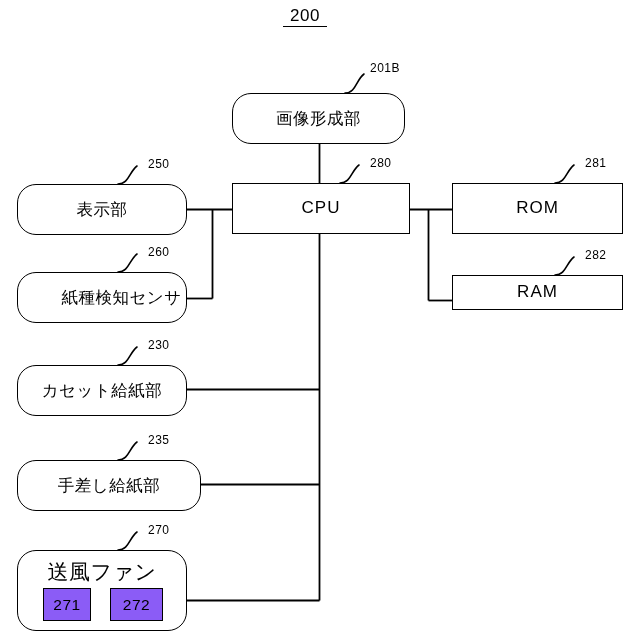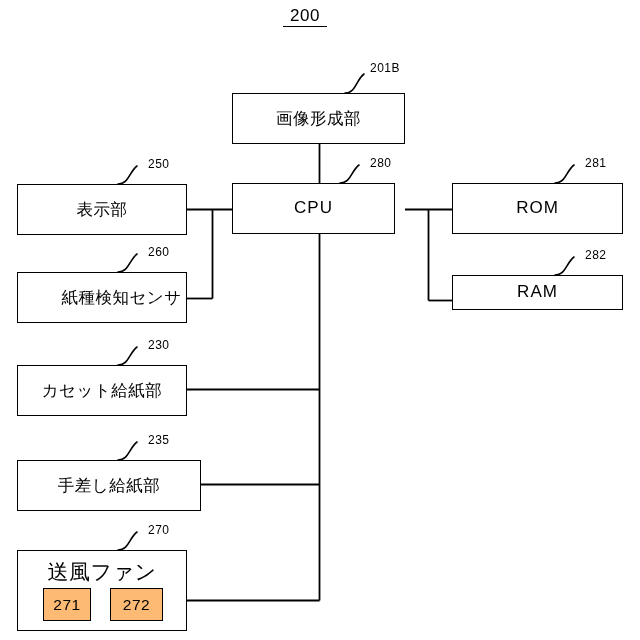--- a/index.html
+++ b/index.html
@@ -12,32 +12,32 @@
     position:absolute;text-align:center;font-size:17px;letter-spacing:.5px;
     border-bottom:1.6px solid #000;padding-bottom:1px;line-height:1.05;
   }
 
   .node{
     position:absolute;box-sizing:border-box;
     border:1.8px solid #000;background:#fff;
     display:flex;align-items:center;justify-content:center;
     font-size:16px;line-height:1.1;text-align:center;
   }
-  .node.jp{font-size:16.5px;letter-spacing:.5px;}
+  .node.jp{font-size:16.5px;letter-spacing:.5px;border-radius:19px;}
   .node.lat{font-size:17px;letter-spacing:1px;}
 
   
   .node.group{display:block;padding:0;}
   .group-label{
     position:absolute;left:0;right:0;top:9px;text-align:center;
     font-size:21px;letter-spacing:.5px;
   }
   .subnode{
     position:absolute;box-sizing:border-box;
-    border:1.8px solid #000;background:#fdba74;
+    border:1.8px solid #000;background:#8b5cf6;
     display:flex;align-items:center;justify-content:center;
     font-size:15.5px;letter-spacing:.5px;
   }
 
   .ref{
     position:absolute;font-size:12px;letter-spacing:.5px;
     white-space:nowrap;line-height:1;
   }
 </style>
 </head>
@@ -69,21 +69,21 @@
         <path d="M 118 365 C 129 365 129 353 137 347"></path>
         <path d="M 118 460 C 129 460 129 448 137 442"></path>
         <path d="M 118 550 C 129 550 129 538 137 532"></path>
       </g>
   </svg>
 
   <div id="node-layer">
       <div class="node jp" style="left: 232px; top: 93px; width: 173px; height: 51px;">
         <span>画像形成部</span>
       </div>
-      <div class="node lat" style="left: 232px; top: 183px; width: 163px; height: 51px;">
+      <div class="node lat" style="left: 232px; top: 183px; width: 178px; height: 51px;">
         <span>CPU</span>
       </div>
       <div class="node lat" style="left: 452px; top: 183px; width: 171px; height: 51px;">
         <span>ROM</span>
       </div>
       <div class="node lat" style="left: 452px; top: 275px; width: 171px; height: 35px;">
         <span>RAM</span>
       </div>
       <div class="node jp" style="left: 17px; top: 184px; width: 170px; height: 51px;">
         <span>表示部</span>

